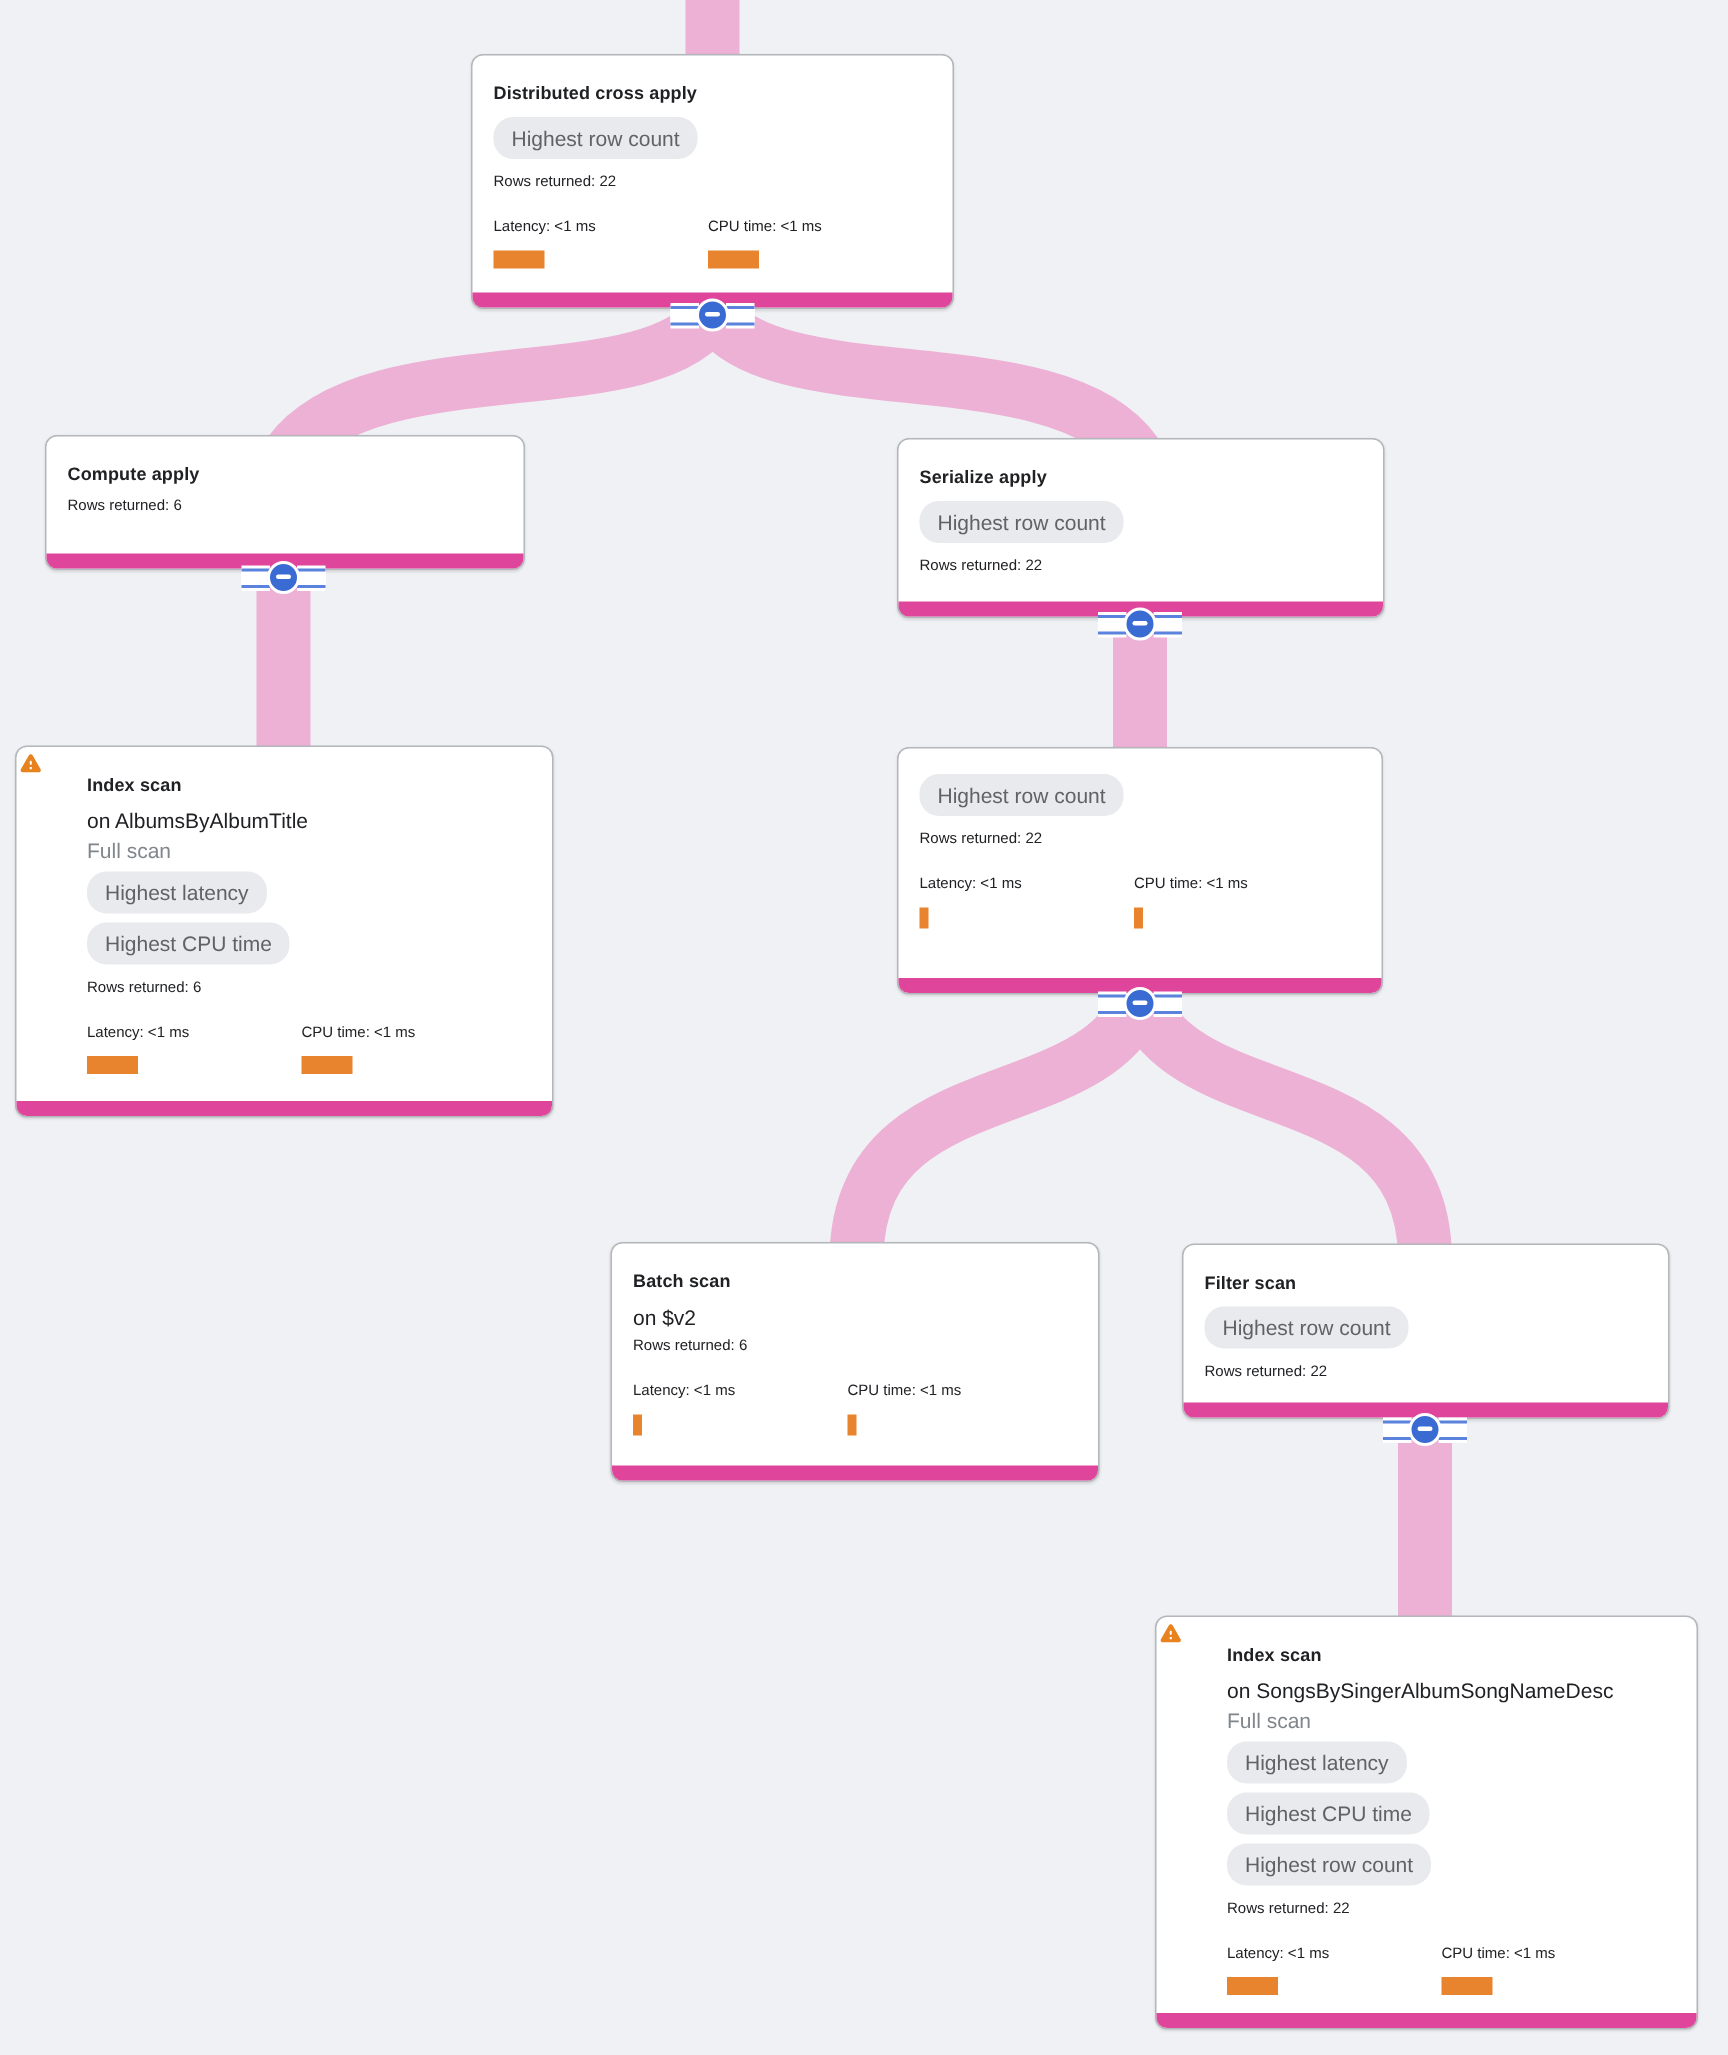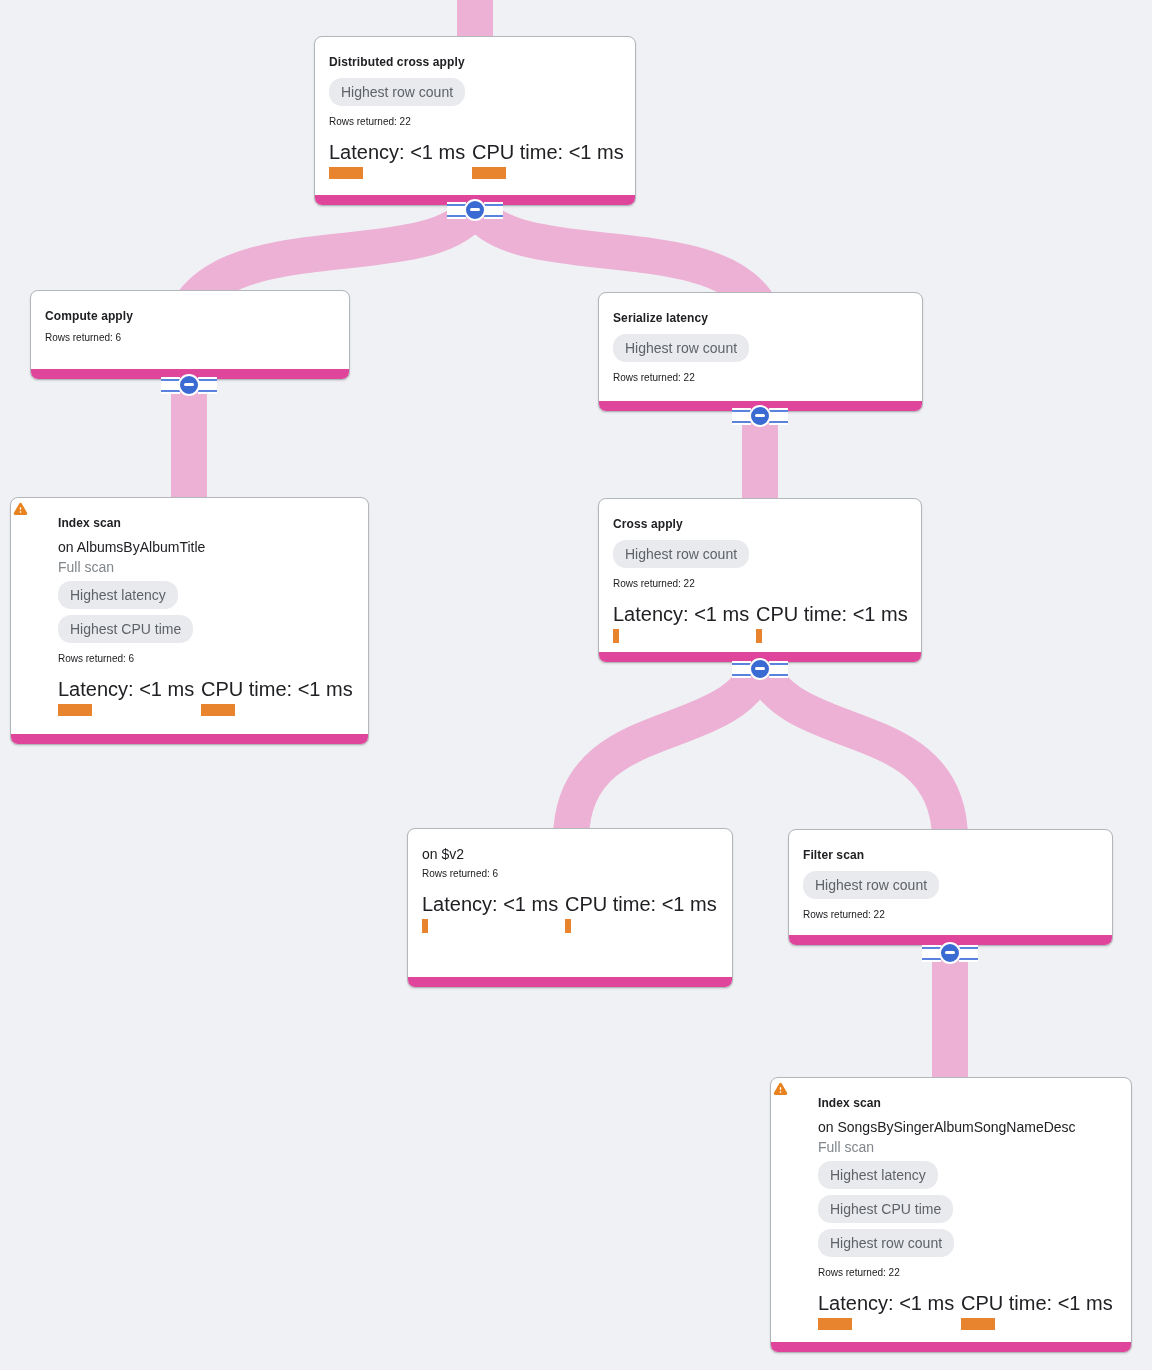--- a/index.html
+++ b/index.html
@@ -27,21 +27,21 @@
   .badge-row{margin-top:4px;}
   .badge{
     display:inline-block;background:var(--badge-bg);color:var(--badge-text);
     font-size:14px;line-height:20px;padding:4px 12px;border-radius:13px;margin-bottom:6px;text-align:right;
   }
   .node-rows{font-size:10px;line-height:20px;color:var(--text);margin-top:0;}
   .metrics{position:relative;margin-top:10px;height:42px;}
   .mcol{position:absolute;top:0;}
   .mcol.c1{left:0;}
   .mcol.c2{left:143px;}
-  .mlabel{font-size:20px;line-height:20px;color:var(--text);white-space:nowrap;}
+  .mlabel{font-size:10px;line-height:20px;color:var(--text);white-space:nowrap;}
   .bar{background:var(--bar);margin-top:5px;}
   .bar.lg{width:34px;height:12px;}
   .bar.sm{width:6px;height:14px;}
   .footer{position:absolute;left:0;right:0;bottom:0;height:10px;background:var(--footer);border-radius:0 0 7px 7px;}
   .cbtn{position:absolute;z-index:2;display:flex;align-items:center;transform:translate(-50%,-50%);cursor:pointer;}
   .stripe{width:19px;height:9px;background:#fff;border-top:2px solid var(--btn-line);border-bottom:2px solid var(--btn-line);box-shadow:0 -2px 0 #fff,0 2px 0 #fff;}
   .circle{width:18px;height:18px;border-radius:50%;background:var(--btn-blue);border:2px solid #fff;position:relative;margin:0 -2px;z-index:1;}
   .circle::after{content:"";position:absolute;left:4px;top:7px;width:10px;height:3px;background:#fff;border-radius:1.5px;}
 </style>
 </head>
@@ -86,21 +86,21 @@
           <div class="content">
             <div class="node-title">Compute apply</div>
             <div class="node-rows">Rows returned: 6</div>
           </div>
         </div>
         <div class="footer"></div>
       </div>
       <div class="card" style="left: 598px; top: 292px; width: 325px; height: 120px;">
         <div class="card-inner">
           <div class="content">
-            <div class="node-title">Serialize latency</div>
+            <div class="node-title">Serialize apply</div>
             <div class="badge-row">
               <div><span class="badge">Highest row count</span></div>
             </div>
             <div class="node-rows">Rows returned: 22</div>
           </div>
         </div>
         <div class="footer"></div>
       </div>
       <div class="card with-icon" style="left: 10px; top: 497px; width: 359px; height: 248px;">
         <div class="card-inner">
@@ -126,21 +126,20 @@
                 <div class="bar lg"></div>
               </div>
             </div>
           </div>
         </div>
         <div class="footer"></div>
       </div>
       <div class="card" style="left: 598px; top: 498px; width: 324px; height: 165px;">
         <div class="card-inner">
           <div class="content">
-            <div class="node-title">Cross apply</div>
             <div class="badge-row">
               <div><span class="badge">Highest row count</span></div>
             </div>
             <div class="node-rows">Rows returned: 22</div>
             <div class="metrics">
               <div class="mcol c1">
                 <div class="mlabel">Latency: &lt;1 ms</div>
                 <div class="bar sm"></div>
               </div>
               <div class="mcol c2">
@@ -148,20 +147,21 @@
                 <div class="bar sm"></div>
               </div>
             </div>
           </div>
         </div>
         <div class="footer"></div>
       </div>
       <div class="card" style="left: 407px; top: 828px; width: 326px; height: 160px;">
         <div class="card-inner">
           <div class="content">
+            <div class="node-title">Batch scan</div>
             <div class="node-on">on $v2</div>
             <div class="node-rows">Rows returned: 6</div>
             <div class="metrics">
               <div class="mcol c1">
                 <div class="mlabel">Latency: &lt;1 ms</div>
                 <div class="bar sm"></div>
               </div>
               <div class="mcol c2">
                 <div class="mlabel">CPU time: &lt;1 ms</div>
                 <div class="bar sm"></div>

